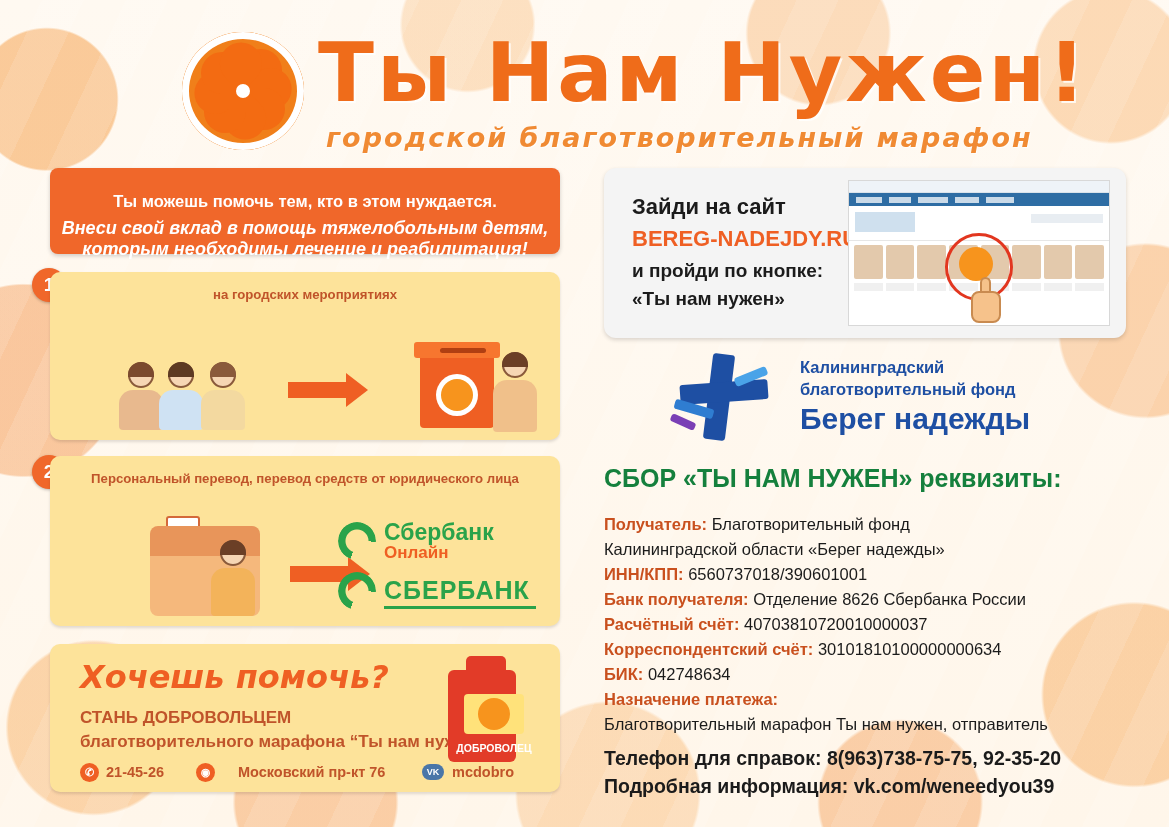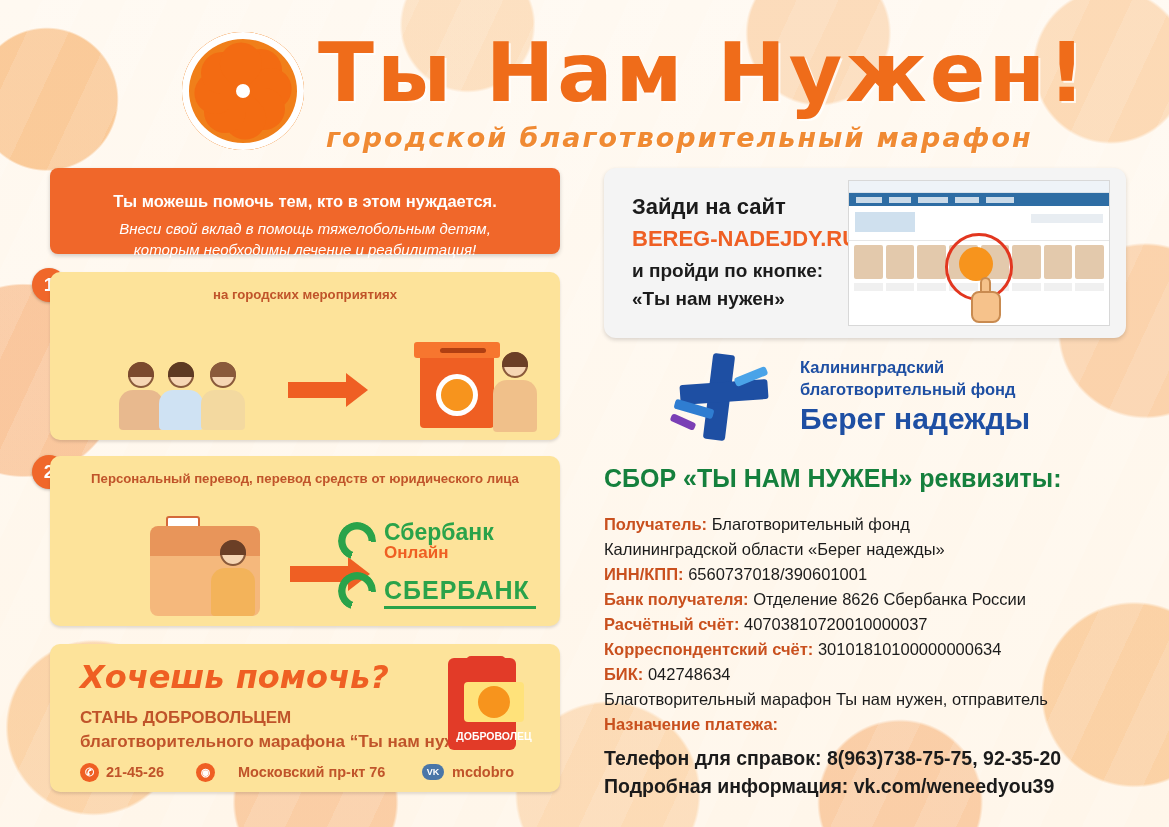--- a/index.html
+++ b/index.html
@@ -64,21 +64,21 @@
     letter-spacing:2px;font-family:"DejaVu Sans", sans-serif;
     text-shadow:1px 1px 0 rgba(255,255,255,.85);
   }
   
   .banner{
     position:absolute;left:50px;top:168px;width:510px;height:86px;
     background:#f0672a;border-radius:8px;color:#fff;text-align:center;
     box-shadow:0 2px 4px rgba(0,0,0,.18);
   }
   .banner .l1{font-size:16.5px;font-weight:bold;padding-top:24px;}
-  .banner .l2{font-size:15px;font-style:italic;font-weight:normal;padding-top:7px;line-height:21px;}
+  .banner .l2{font-size:18px;font-style:italic;font-weight:bold;padding-top:7px;line-height:21px;}
   .step{
     position:absolute;left:50px;width:510px;background:#fde39a;border-radius:10px;
     box-shadow:0 2px 3px rgba(0,0,0,.12);
   }
   .step1{top:272px;height:168px;}
   .step2{top:456px;height:170px;}
   .badge{
     position:absolute;left:32px;width:34px;height:34px;border-radius:50%;
     background:#f0672a;color:#fff;font-weight:bold;font-size:19px;
     display:flex;align-items:center;justify-content:center;
@@ -140,21 +140,21 @@
     font-style:italic;font-family:"DejaVu Sans", sans-serif;
   }
   .vol-l1{position:absolute;left:30px;top:64px;font-size:17px;font-weight:bold;color:#c0542a;}
   .vol-l2{position:absolute;left:30px;top:88px;font-size:17px;font-weight:bold;color:#c0542a;}
   .vol-contacts{position:absolute;left:30px;top:118px;width:460px;height:22px;font-size:14.5px;font-weight:bold;color:#c0542a;}
   .ci{position:absolute;width:19px;height:19px;border-radius:50%;background:#ef5f23;color:#fff;font-size:11px;display:flex;align-items:center;justify-content:center;}
   .vk-ic{position:absolute;width:22px;height:16px;border-radius:8px;background:#4a76a8;color:#fff;font-size:9px;font-weight:bold;display:flex;align-items:center;justify-content:center;}
   .lamp{
     position:absolute;right:28px;top:12px;width:92px;height:118px;
   }
-  .lamp .bodyl{position:absolute;left:8px;top:2px;width:68px;height:92px;background:#e23b28;border-radius:6px;}
+  .lamp .bodyl{position:absolute;left:8px;top:14px;width:68px;height:92px;background:#e23b28;border-radius:6px;}
   .lamp .glass{position:absolute;left:16px;top:24px;width:60px;height:40px;background:#ffe27a;border-radius:4px;}
   .lamp .slice2{position:absolute;left:30px;top:28px;width:32px;height:32px;border-radius:50%;background:#f7941d;}
   .lamp .cap{position:absolute;left:26px;top:0;width:40px;height:16px;background:#e23b28;border-radius:5px 5px 0 0;}
   .lamp .label{position:absolute;left:8px;bottom:8px;width:76px;text-align:center;color:#fff;font-size:10.5px;font-weight:bold;}
   
   .site-card{
     position:absolute;left:604px;top:168px;width:522px;height:170px;
     background:#f4f4f4;border-radius:12px;box-shadow:0 2px 4px rgba(0,0,0,.15);
   }
   .site-l1{position:absolute;left:28px;top:26px;font-size:22px;font-weight:bold;color:#1b1b1b;}
@@ -393,22 +393,22 @@
 
   <div class="req-title">СБОР «ТЫ НАМ НУЖЕН» реквизиты:</div>
   <div class="req">
     <div><b>Получатель:</b> <span>Благотворительный фонд</span></div>
     <div><span>Калининградской области «Берег надежды»</span></div>
     <div><b>ИНН/КПП:</b> <span>6560737018/390601001</span></div>
     <div><b>Банк получателя:</b> <span>Отделение 8626 Сбербанка России</span></div>
     <div><b>Расчётный счёт:</b> <span>40703810720010000037</span></div>
     <div><b>Корреспондентский счёт:</b> <span>30101810100000000634</span></div>
     <div><b>БИК:</b> <span>042748634</span></div>
+    <div><b>Назначение платежа:</b></div>
     <div><span>Благотворительный марафон Ты нам нужен, отправитель</span></div>
-    <div><b>Назначение платежа:</b></div>
   </div>
 
   <div class="foot">
     <div>
       <span>Телефон для справок:</span>
       <span style="color:#1b1b1b">8(963)738-75-75, 92-35-20</span>
     </div>
     <div>
       <span>Подробная информация:</span>
       <span style="color:#1b1b1b">vk.com/weneedyou39</span>

